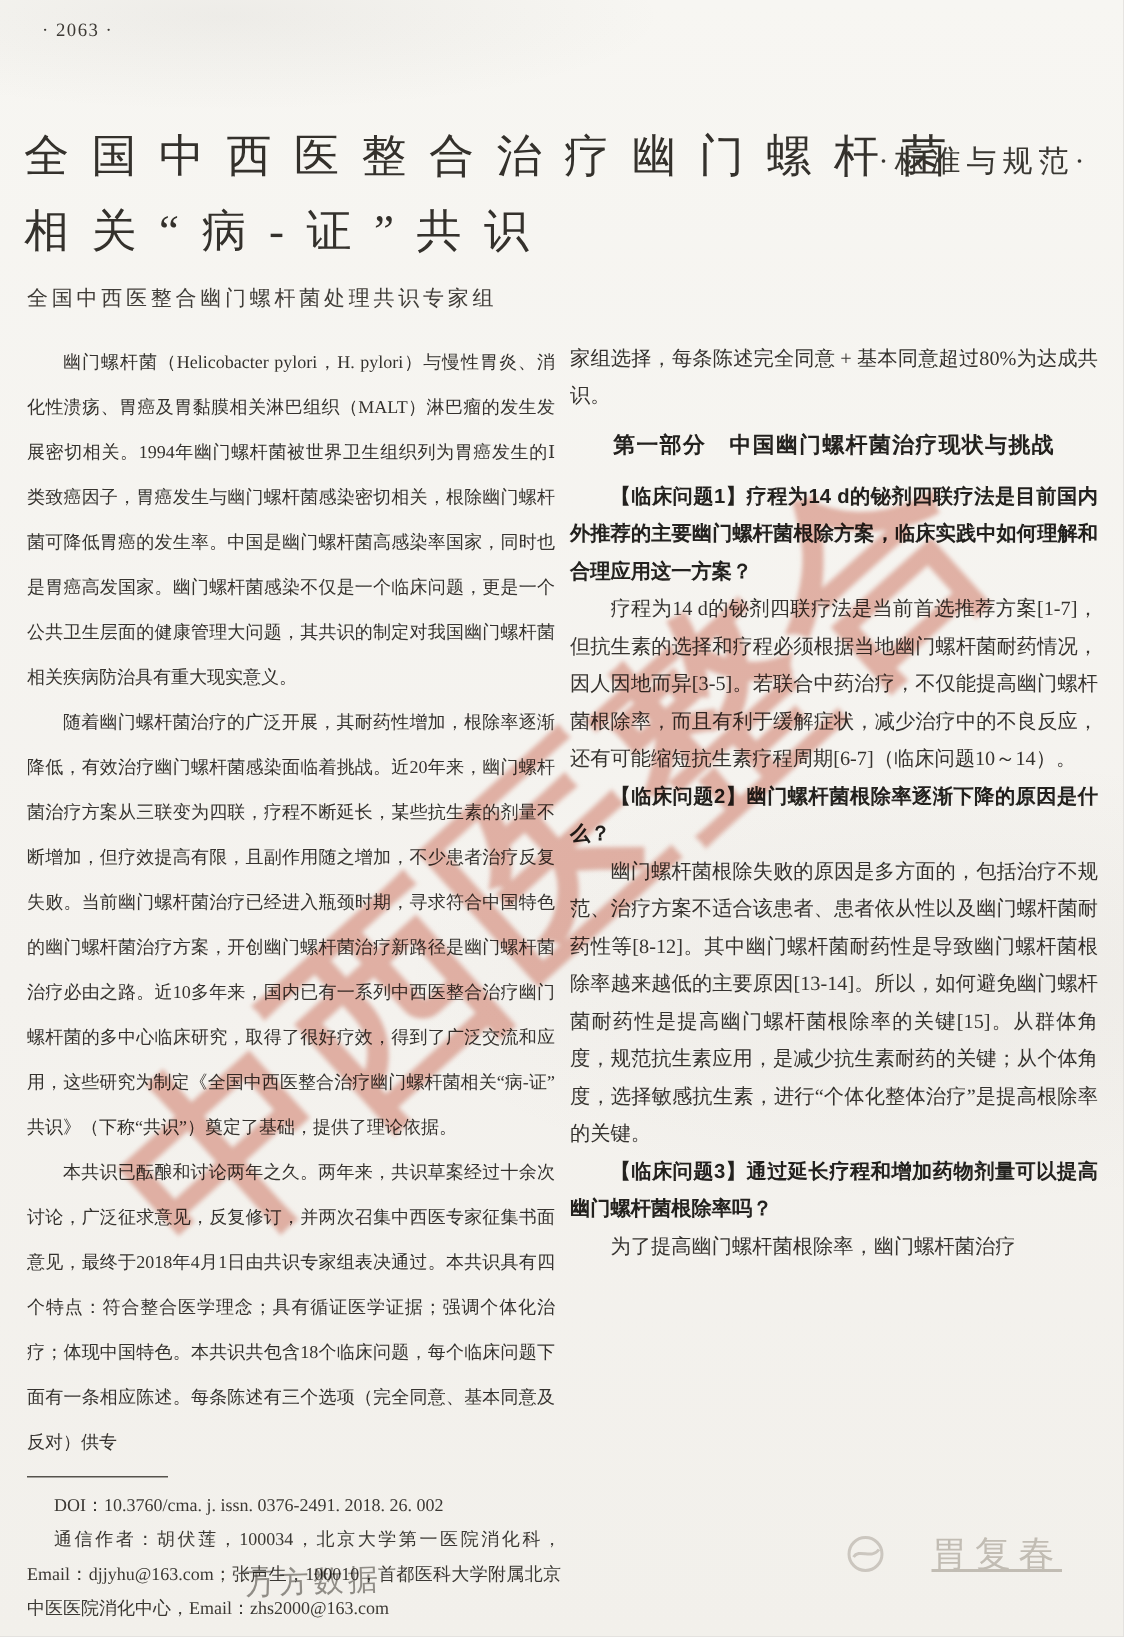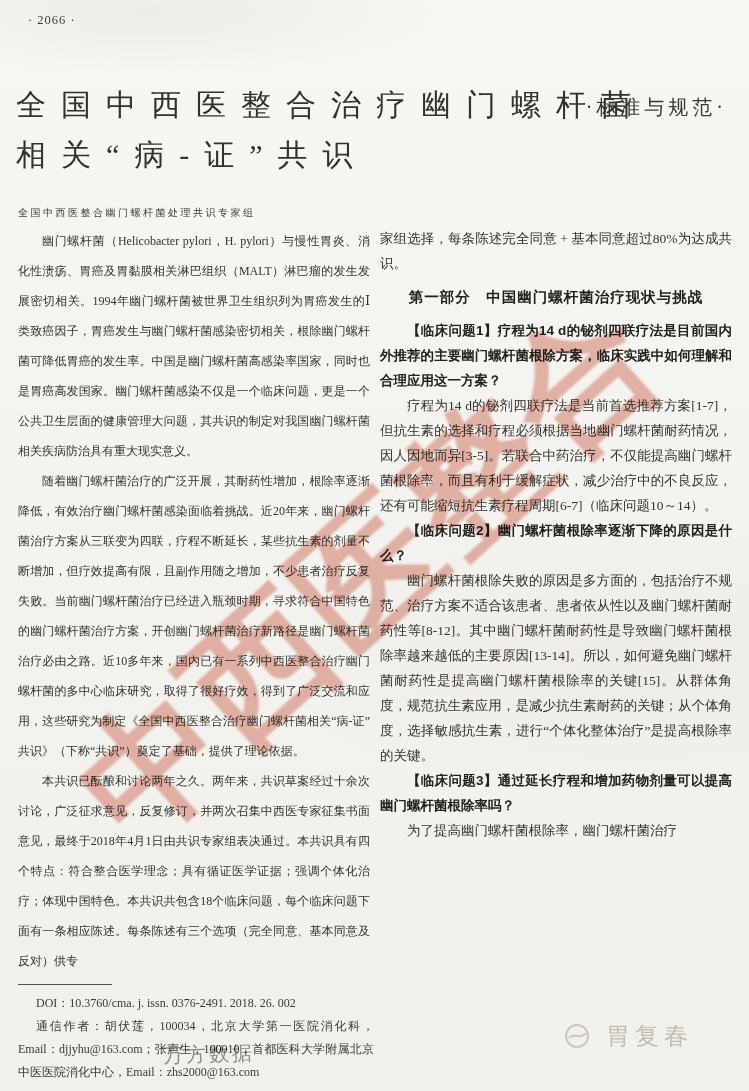--- a/index.html
+++ b/index.html
@@ -22,21 +22,21 @@
     text-align:center;font-size:12px;color:#3c3934;
     border-bottom:1px solid #6e6a64;padding-bottom:4px;white-space:nowrap;
   }
   .journal-line .en{margin-left:10px;}
   .section-label{
     position:absolute;right:22px;top:50px;
     font-size:20px;letter-spacing:4px;color:#3a3833;margin-top:44px;
   }
   
   .title{position:absolute;left:16px;top:80px;line-height:50px;font-size:30px;letter-spacing:15px;color:#34312c;}
-  .byline{position:absolute;left:18px;top:206px;font-size:10px;letter-spacing:2.5px;color:#403d38;}
+  .byline{position:absolute;left:18px;top:190px;font-size:14px;letter-spacing:2.5px;color:#403d38;}
   
   .col{position:absolute;top:226px;width:352px;text-align:justify;}
   .col-left{left:18px;font-size:12px;line-height:30px;}
   .col-right{left:380px;font-size:13.5px;line-height:25px;}
   .col p{margin:0;}
   .ind{text-indent:2em;}
   .question{
     font-family:"Liberation Sans","DejaVu Sans",sans-serif;
     font-weight:700;color:#23211e;text-indent:2em;
   }
@@ -60,32 +60,32 @@
     mix-blend-mode:multiply;
     pointer-events:none;white-space:nowrap;
   }
   .wanfang{
     position:absolute;left:163px;top:1041px;
     font-size:20px;letter-spacing:3px;color:#6f6c66;opacity:.72;
     transform:rotate(-2deg);mix-blend-mode:multiply;pointer-events:none;
   }
   .brand{
     position:absolute;left:562px;top:1020px;
-    display:flex;align-items:center;gap:10px;
-    opacity:.45;color:#8d8478;mix-blend-mode:multiply;pointer-events:none;
+    display:flex;align-items:center;gap:25px;
+    opacity:.45;color:#8d8478;mix-blend-mode:multiply;pointer-events:none;text-decoration:underline;
   }
   .brand .logo{width:34px;height:30px;}
   .brand .name{font-size:24px;letter-spacing:5px;filter:blur(.4px);}
 </style>
 </head>
 <body>
 
 <div class="page">
 
-  <div class="page-number">· 2066 ·</div>
+  <div class="page-number">· 2063 ·</div>
   <div class="section-label">·标准与规范·</div>
 
   <div class="title">
     <div>全国中西医整合治疗幽门螺杆菌</div>
     <div>相关“病-证”共识</div>
   </div>
   <div class="byline">全国中西医整合幽门螺杆菌处理共识专家组</div>
 
   <div class="col col-left">
     <p class="ind">幽门螺杆菌（Helicobacter pylori，H. pylori）与慢性胃炎、消化性溃疡、胃癌及胃黏膜相关淋巴组织（MALT）淋巴瘤的发生发展密切相关。1994年幽门螺杆菌被世界卫生组织列为胃癌发生的Ⅰ类致癌因子，胃癌发生与幽门螺杆菌感染密切相关，根除幽门螺杆菌可降低胃癌的发生率。中国是幽门螺杆菌高感染率国家，同时也是胃癌高发国家。幽门螺杆菌感染不仅是一个临床问题，更是一个公共卫生层面的健康管理大问题，其共识的制定对我国幽门螺杆菌相关疾病防治具有重大现实意义。</p>

